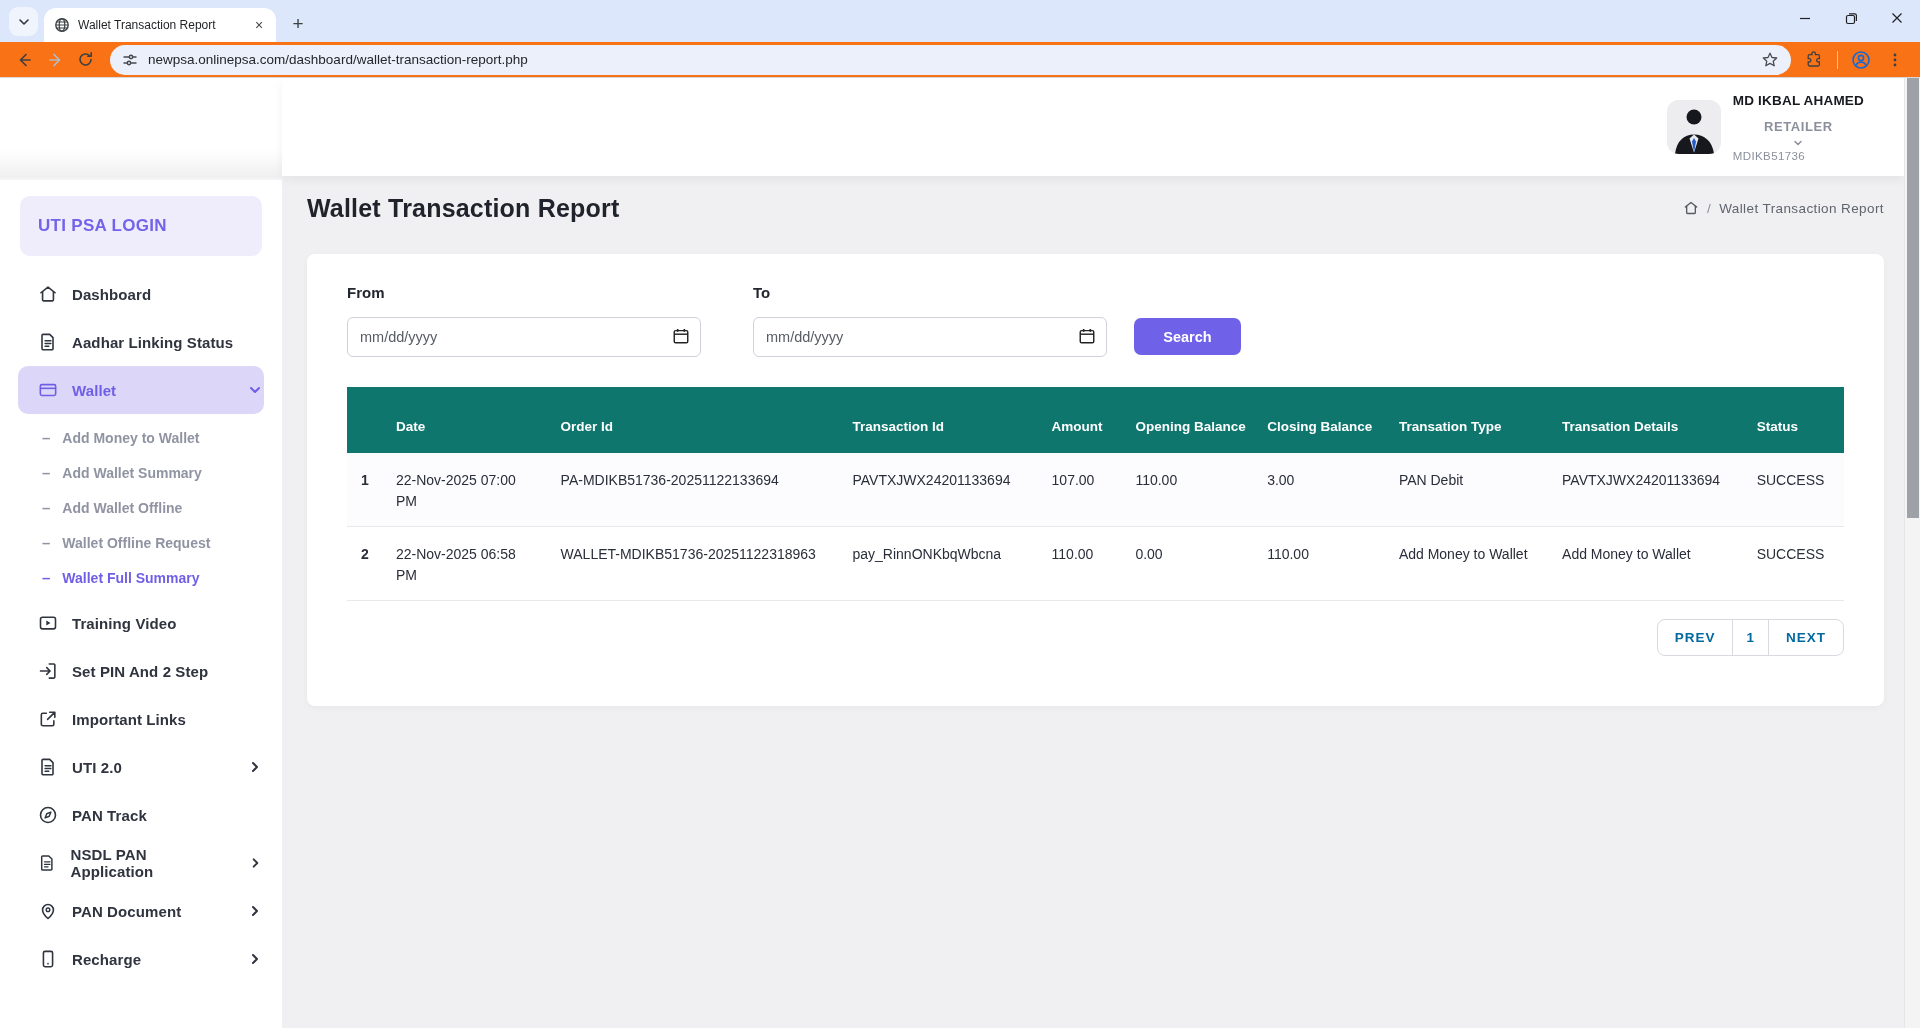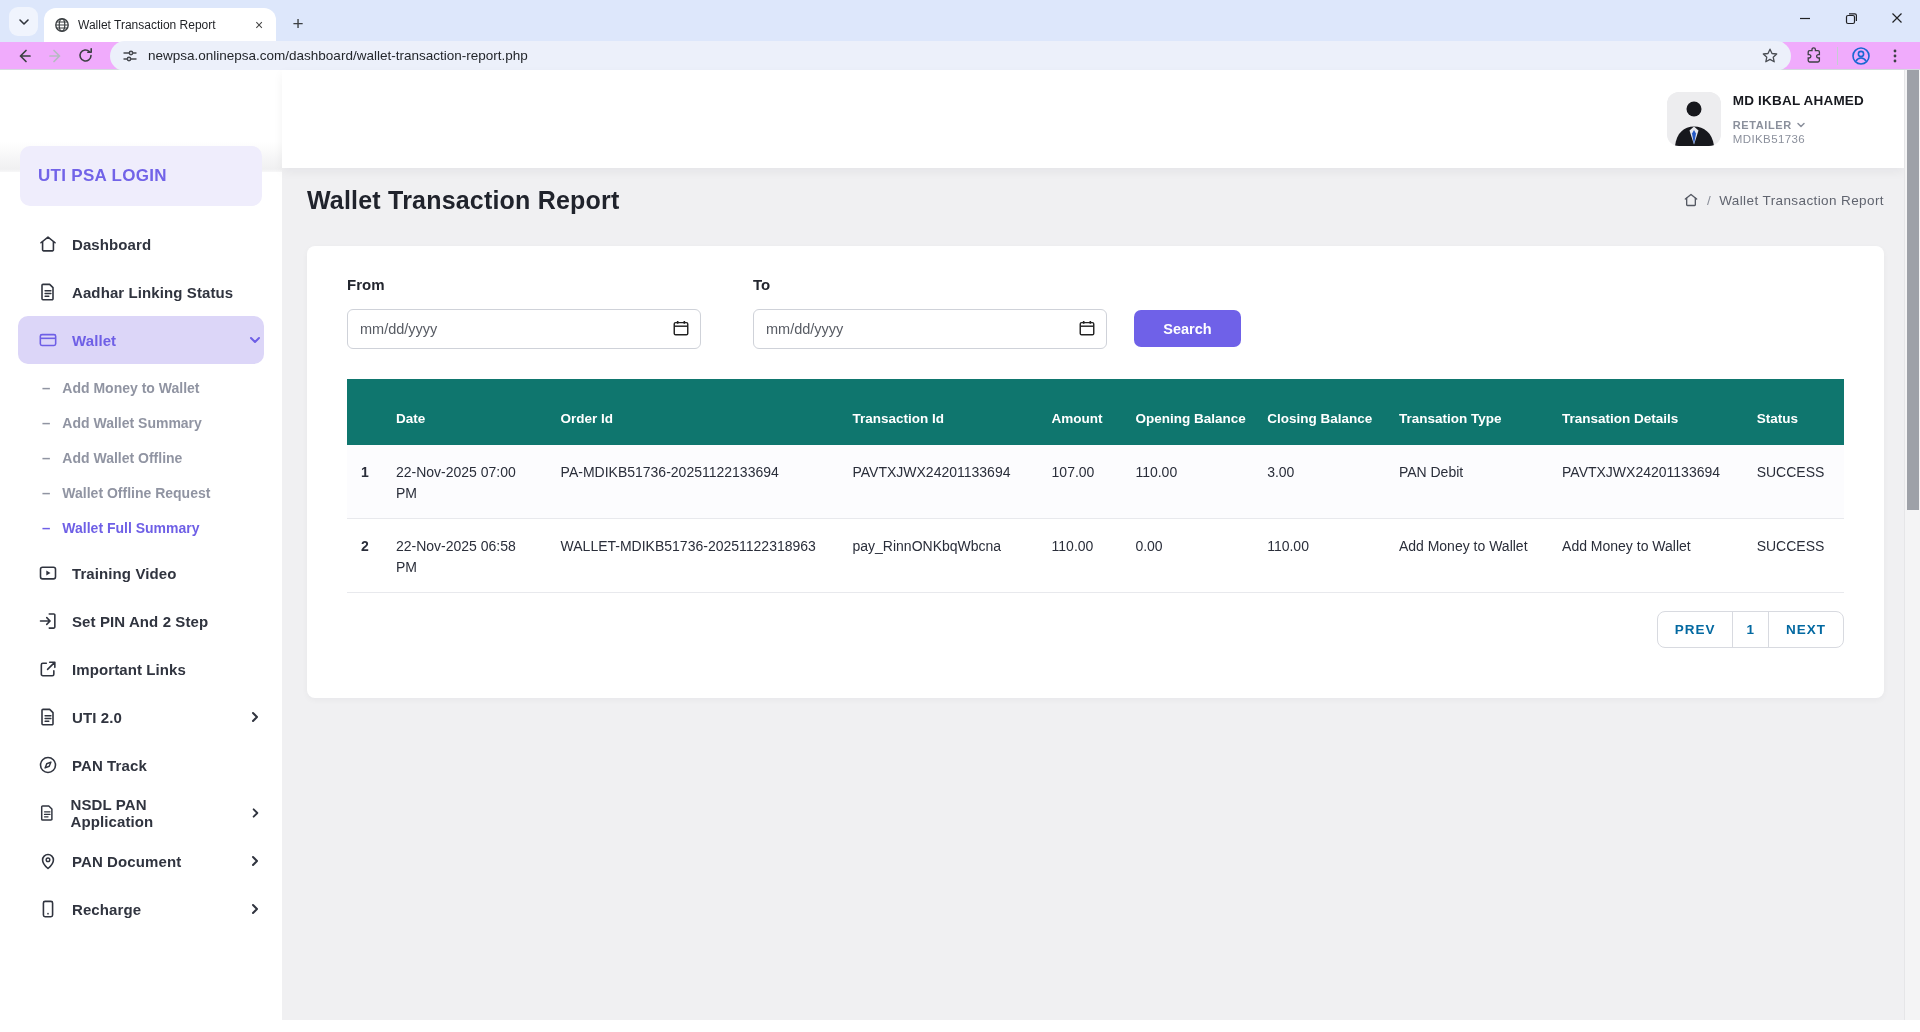--- a/index.html
+++ b/index.html
@@ -14,35 +14,35 @@
   .tab { position:relative; margin-left:44px; width:232px; height:34px; background:#fff;
     border-radius:12px 12px 0 0; display:flex; align-items:center; padding:0 8px 0 10px; }
   .tab-title { flex:1; font-size:12px; color:#1f2125; white-space:nowrap; overflow:hidden; }
   .tab-close { width:18px; height:18px; display:flex; align-items:center; justify-content:center;
     border-radius:50%; color:#444; font-size:14px; cursor:pointer; }
   .newtab-btn { width:28px; height:28px; margin:0 0 4px 8px; display:flex; align-items:center; justify-content:center;
     font-size:19px; color:#3c4043; border-radius:50%; cursor:pointer; }
   .win-controls { position:absolute; right:0; top:0; height:36px; display:flex; }
   .win-btn { width:46px; height:36px; display:flex; align-items:center; justify-content:center; color:#202124; cursor:pointer; }
 
-  .toolbar { position:relative; height:28px; background:#f0abfc; border-bottom:1px solid #d6d9e0;
+  .toolbar { position:relative; height:36px; background:#f97316; border-bottom:1px solid #d6d9e0;
     display:flex; align-items:center; padding:0 10px; }
   .nav-ic { width:30px; height:30px; display:flex; align-items:center; justify-content:center; border-radius:50%; cursor:pointer; }
   .omnibox { flex:1; height:30px; margin:0 8px 0 10px; background:#ecf0fa; border-radius:15px;
     display:flex; align-items:center; padding:0 12px; }
   .omnibox .url { flex:1; font-size:13.5px; color:#23262b; margin-left:10px; white-space:nowrap; overflow:hidden; }
   .tool-right { display:flex; align-items:center; gap:4px; }
   .tool-sep { width:1px; height:18px; background:#c6cbd4; margin:0 4px; }
 
   
   .page { position:relative; width:1920px; height:950px; background:#f0f0f2; }
   .sidebar { position:absolute; left:0; top:0; width:282px; height:950px; background:#fff; overflow:hidden; }
   .sidebar-shadow { position:absolute; left:0; top:72px; width:282px; height:30px;
     background:linear-gradient(#fff, #ececee 90%, #f5f5f6); opacity:.8; }
-  .brand-card { position:relative; margin:76px 20px 14px 20px; height:60px; background:#efedfc; border-radius:10px;
+  .brand-card { position:relative; margin:118px 20px 14px 20px; height:60px; background:#efedfc; border-radius:10px;
     display:flex; align-items:center; padding-left:18px; }
   .brand-text { font-size:17px; font-weight:800; color:#7263e8; letter-spacing:.3px; }
   .menu { position:relative; }
   .menu-item { height:48px; margin:0 18px; padding:0 2px 0 20px; display:flex; align-items:center; gap:14px;
     border-radius:10px; cursor:pointer; }
   .menu-item .lbl { font-size:15px; font-weight:700; color:#30343f; letter-spacing:.1px; }
   .menu-item.active { background:#dcd6f8; }
   .menu-item.active .lbl { color:#6e5fe6; }
   .menu-item .spacer { flex:1; }
   .submenu { margin:6px 0 4px 0; }
@@ -50,22 +50,22 @@
   .submenu-item .dash { font-size:15px; font-weight:800; color:#9094a2; }
   .submenu-item .slbl { font-size:14px; font-weight:700; color:#9094a2; }
   .submenu-item.active .dash, .submenu-item.active .slbl { color:#6e5fe6; }
 
   .main { position:absolute; left:282px; top:0; width:1622px; height:950px; }
   .topbar { height:98px; background:#fff; box-shadow:0 4px 10px rgba(20,20,40,.05); display:flex; align-items:center;
     justify-content:flex-end; padding-right:40px; }
   .user { display:flex; align-items:center; gap:12px; cursor:pointer; }
   .user-avatar { width:54px; height:54px; border-radius:12px; overflow:hidden; background:#ededef; }
   .user-name { font-size:13.5px; font-weight:800; color:#17191f; letter-spacing:.2px; }
-  .user-role { font-size:11px; font-weight:700; color:#8b909c; letter-spacing:.6px; margin-top:11px;
-    display:flex; align-items:center; gap:4px; }
+  .user-role { font-size:13px; font-weight:700; color:#8b909c; letter-spacing:.6px; margin-top:11px;
+    display:flex; align-items:center; gap:4px;flex-direction:column; }
   .user-id { font-size:11.5px; font-weight:400; color:#8b909c; letter-spacing:.4px; margin-top:2px; }
 
   .content { padding:12px 20px 0 25px; }
   .title-row { display:flex; align-items:center; justify-content:space-between; height:40px; }
   .page-title { font-size:25px; font-weight:800; color:#20232c; letter-spacing:.2px; }
   .breadcrumb { display:flex; align-items:center; gap:8px; font-size:13.5px; color:#60646f; letter-spacing:.4px; }
   .breadcrumb .sep { color:#8a8e99; }
 
   .card { margin-top:26px; background:#fff; border-radius:8px; box-shadow:0 2px 6px rgba(20,20,40,.04);
     padding:30px 40px 50px 40px; min-height:444px; }

